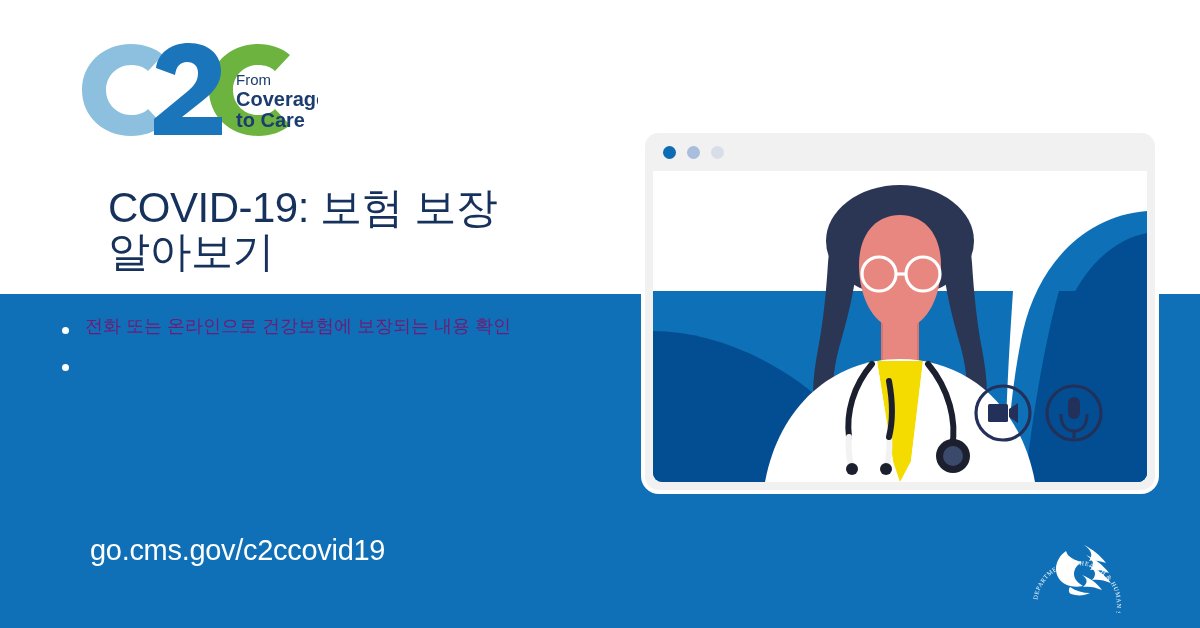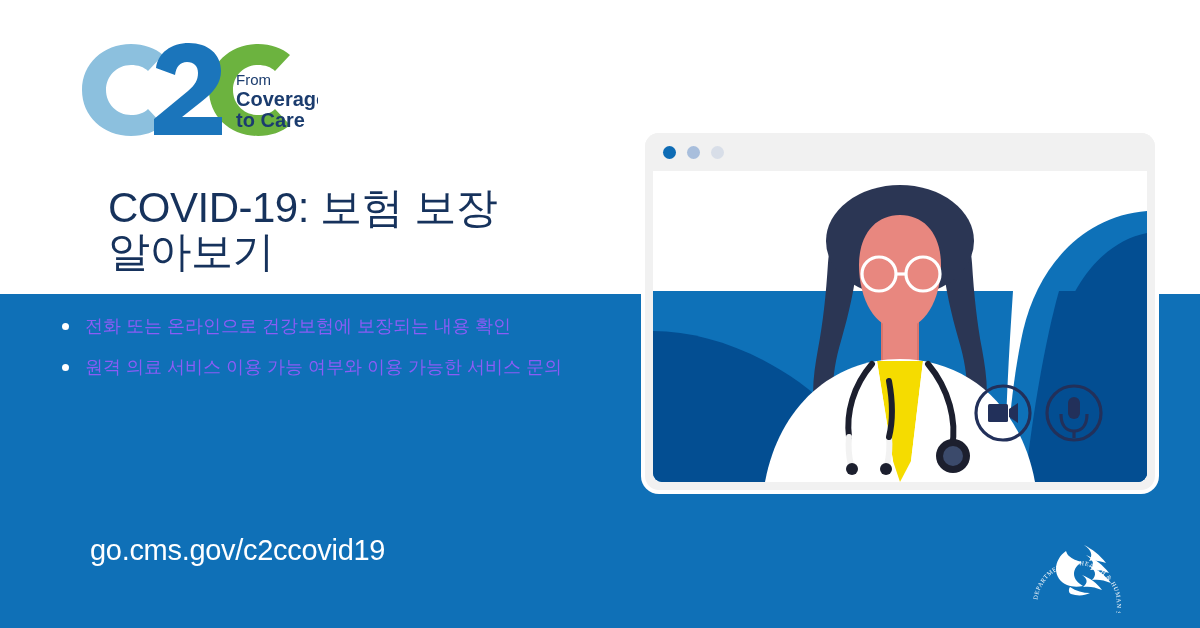--- a/index.html
+++ b/index.html
@@ -27,23 +27,23 @@
     line-height:44px;
     font-weight:400;
     letter-spacing:-0.5px;
     white-space:pre-line;
     margin-left:44px;
   }
 
   
   #bullets { position:absolute; left:62px; top:314px; width:590px; }
   .bullet-row {
-    display:flex; align-items:flex-start;
+    display:flex; align-items:center;
     margin-bottom:17px;
-    color:#8b5cf6;
+    color:#701a75;
     font-size:18px;
     line-height:24px;
   }
   .bullet-dot {
     width:7px; height:7px; border-radius:50%;
     background:#ffffff;
     flex:0 0 7px;
     margin-top:9px; margin-right:16px;
   }
 
@@ -112,21 +112,20 @@
 <h1 id="headline">COVID-19: 보험 보장
 알아보기</h1>
 
 <ul id="bullets" style="list-style:none;">
   <li class="bullet-row">
     <span class="bullet-dot"></span>
     <span>전화 또는 온라인으로 건강보험에 보장되는 내용 확인</span>
   </li>
   <li class="bullet-row">
     <span class="bullet-dot"></span>
-    <span>원격 의료 서비스 이용 가능 여부와 이용 가능한 서비스 문의</span>
   </li>
 </ul>
 
 <div id="url-text">go.cms.gov/c2ccovid19</div>
 
 <div id="hhs-seal">
   <svg viewBox="0 0 110 100" width="110" height="100" aria-hidden="true">
     <defs>
       <path id="sealArc" d="M 55 92 m -40 0 a 40 40 0 1 1 80 0 a 40 40 0 1 1 -80 0"></path>
     </defs>

